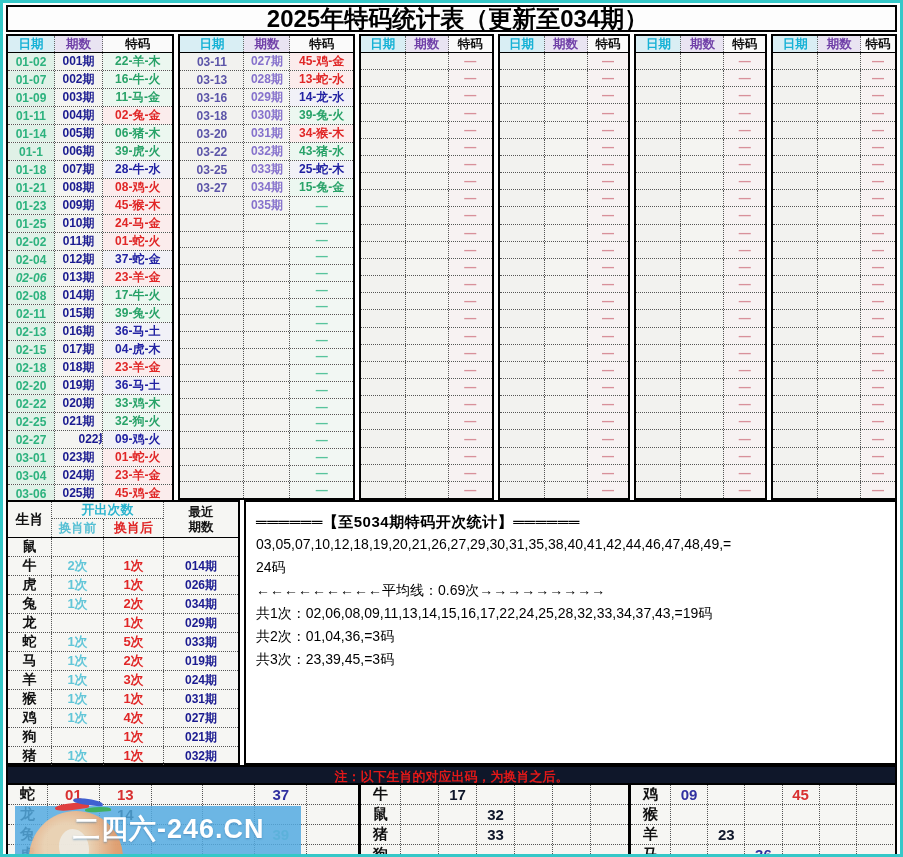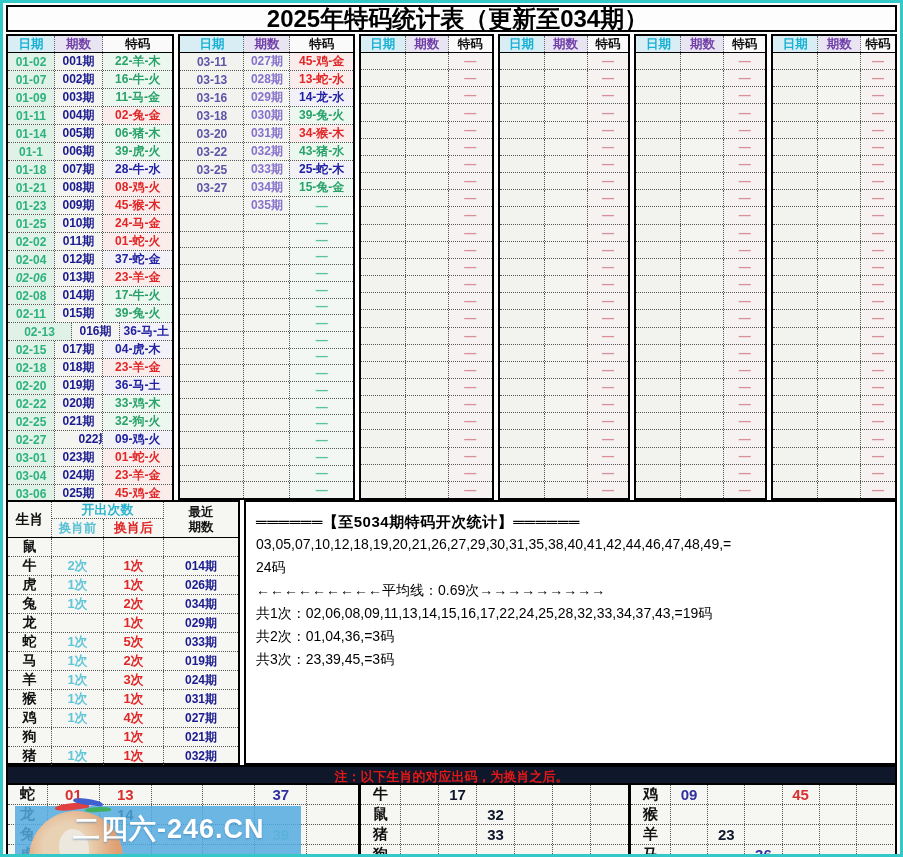--- a/index.html
+++ b/index.html
@@ -196,21 +196,21 @@
             <div class="td d-g1" style="width: 47px;">02-08</div>
             <div class="td p-g1" style="width: 48px;">014期</div>
             <div class="td cg">17-牛-火</div>
           </div>
           <div class="trow">
             <div class="td d-g1" style="width: 47px;">02-11</div>
             <div class="td p-g1" style="width: 48px;">015期</div>
             <div class="td cg">39-兔-火</div>
           </div>
           <div class="trow">
-            <div class="td d-g1" style="width: 64px;">02-13</div>
+            <div class="td d-g1" style="width: 47px;">02-13</div>
             <div class="td p-g1" style="width: 48px;">016期</div>
             <div class="td cn">36-马-土</div>
           </div>
           <div class="trow">
             <div class="td d-g1" style="width: 47px;">02-15</div>
             <div class="td p-g1" style="width: 48px;">017期</div>
             <div class="td cn">04-虎-木</div>
           </div>
           <div class="trow">
             <div class="td d-g1" style="width: 47px;">02-18</div>

